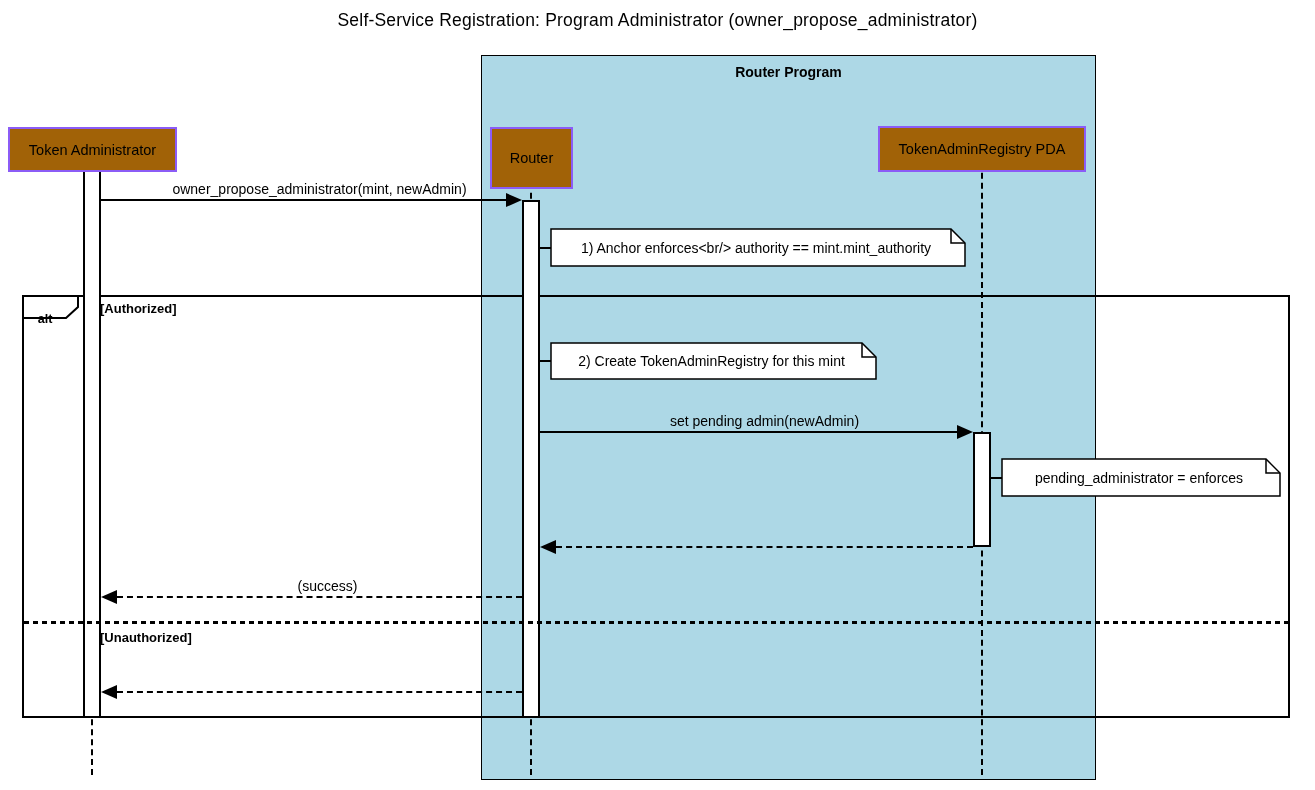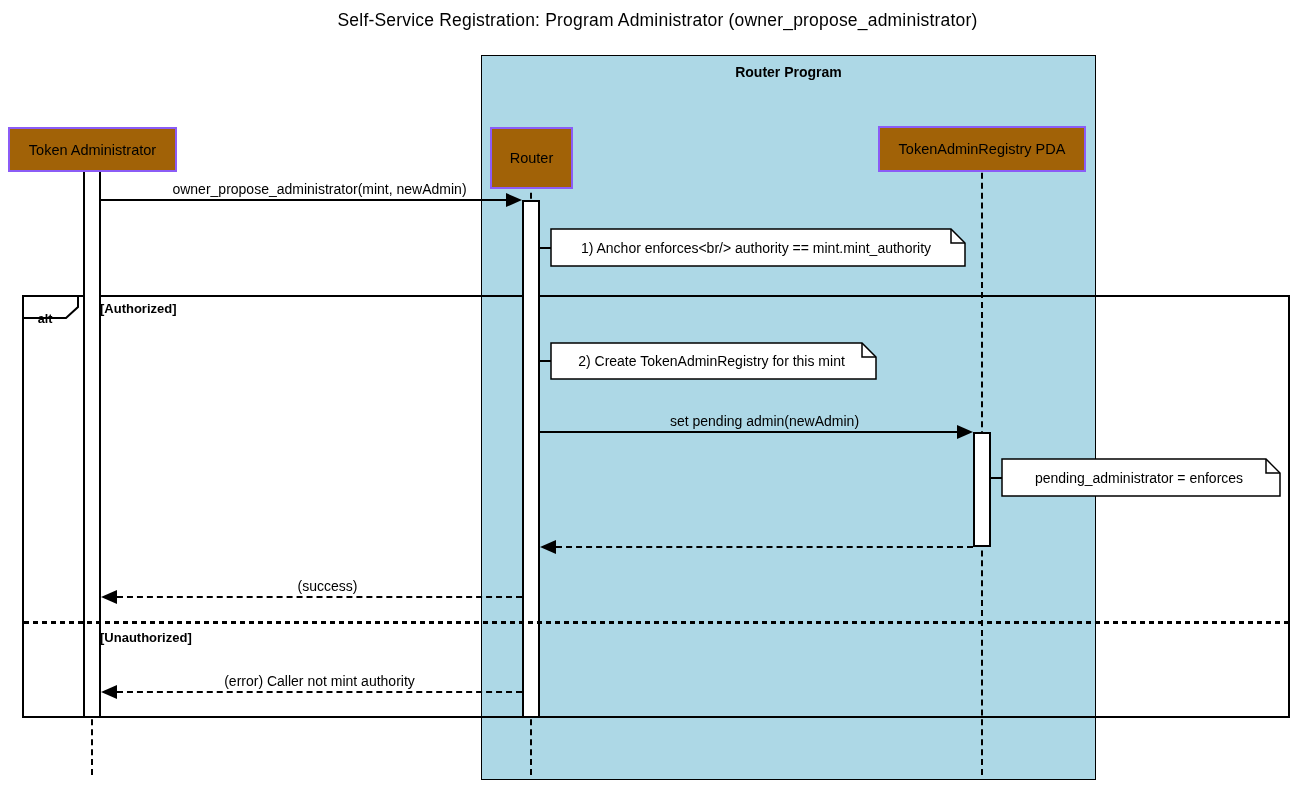--- a/index.html
+++ b/index.html
@@ -136,17 +136,16 @@
     <span class="note-text">pending_administrator = enforces</span>
   </div>
 
   <div class="abs mline-dash" style="left:556px;top:546px;width:417px;"></div>
   <span class="abs ah ah-l" style="left:540px;top:540px;"></span>
 
   <div class="abs msg-label" style="left:101px;top:578px;width:437px;">(success)</div>
   <div class="abs mline-dash" style="left:117px;top:596px;width:405px;"></div>
   <span class="abs ah ah-l" style="left:101px;top:590px;"></span>
 
-  <div class="abs msg-label" style="left:101px;top:673px;width:421px;">(error) Caller not mint authority</div>
   <div class="abs mline-dash" style="left:117px;top:691px;width:405px;"></div>
   <span class="abs ah ah-l" style="left:101px;top:685px;"></span>
 
 </div>
 
 </body></html>

